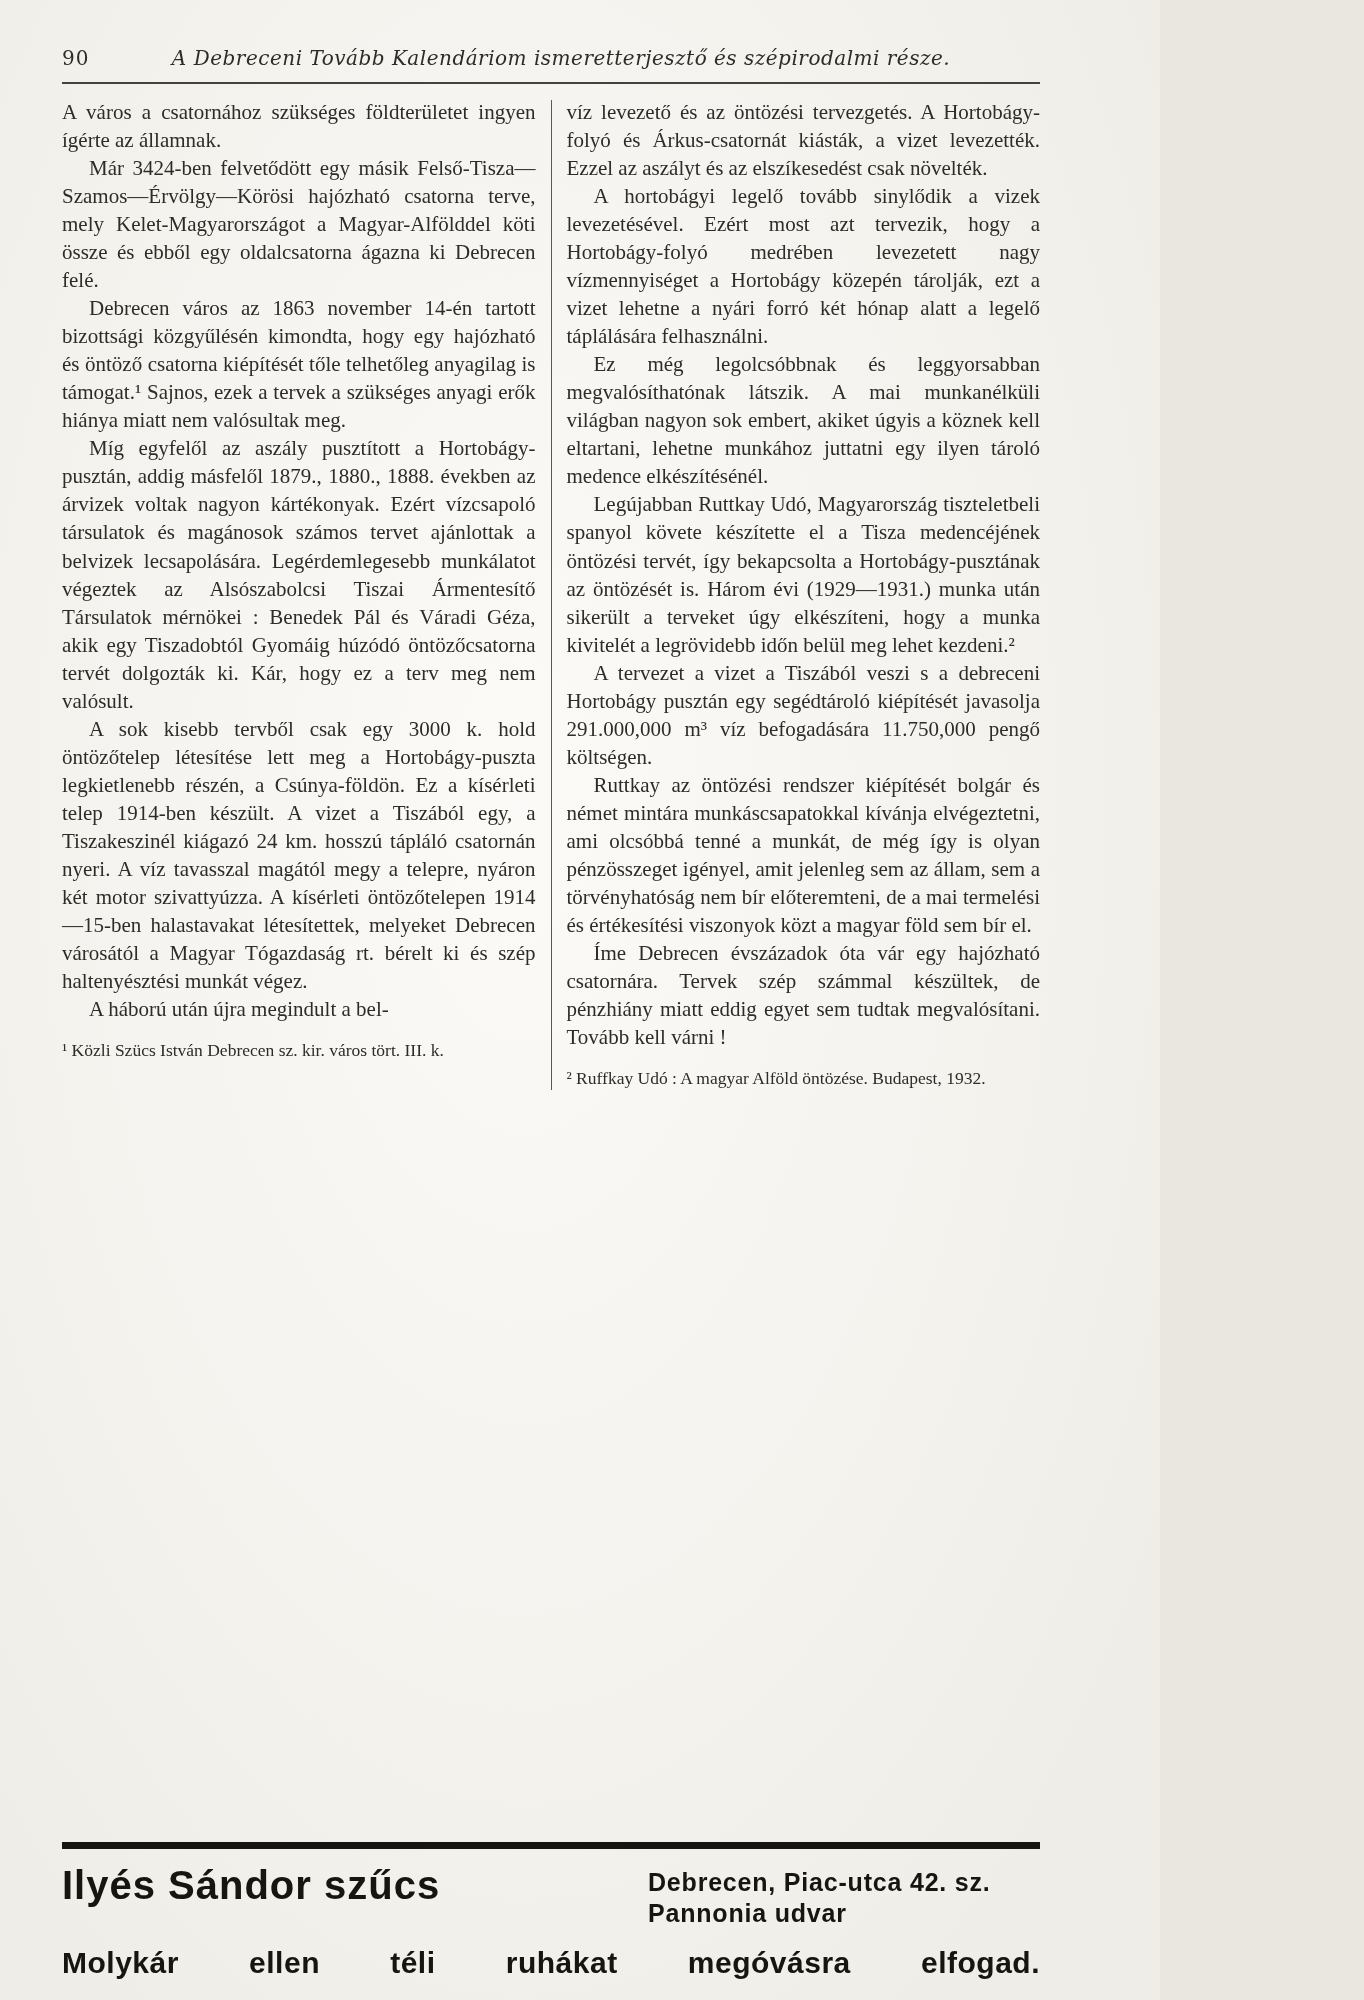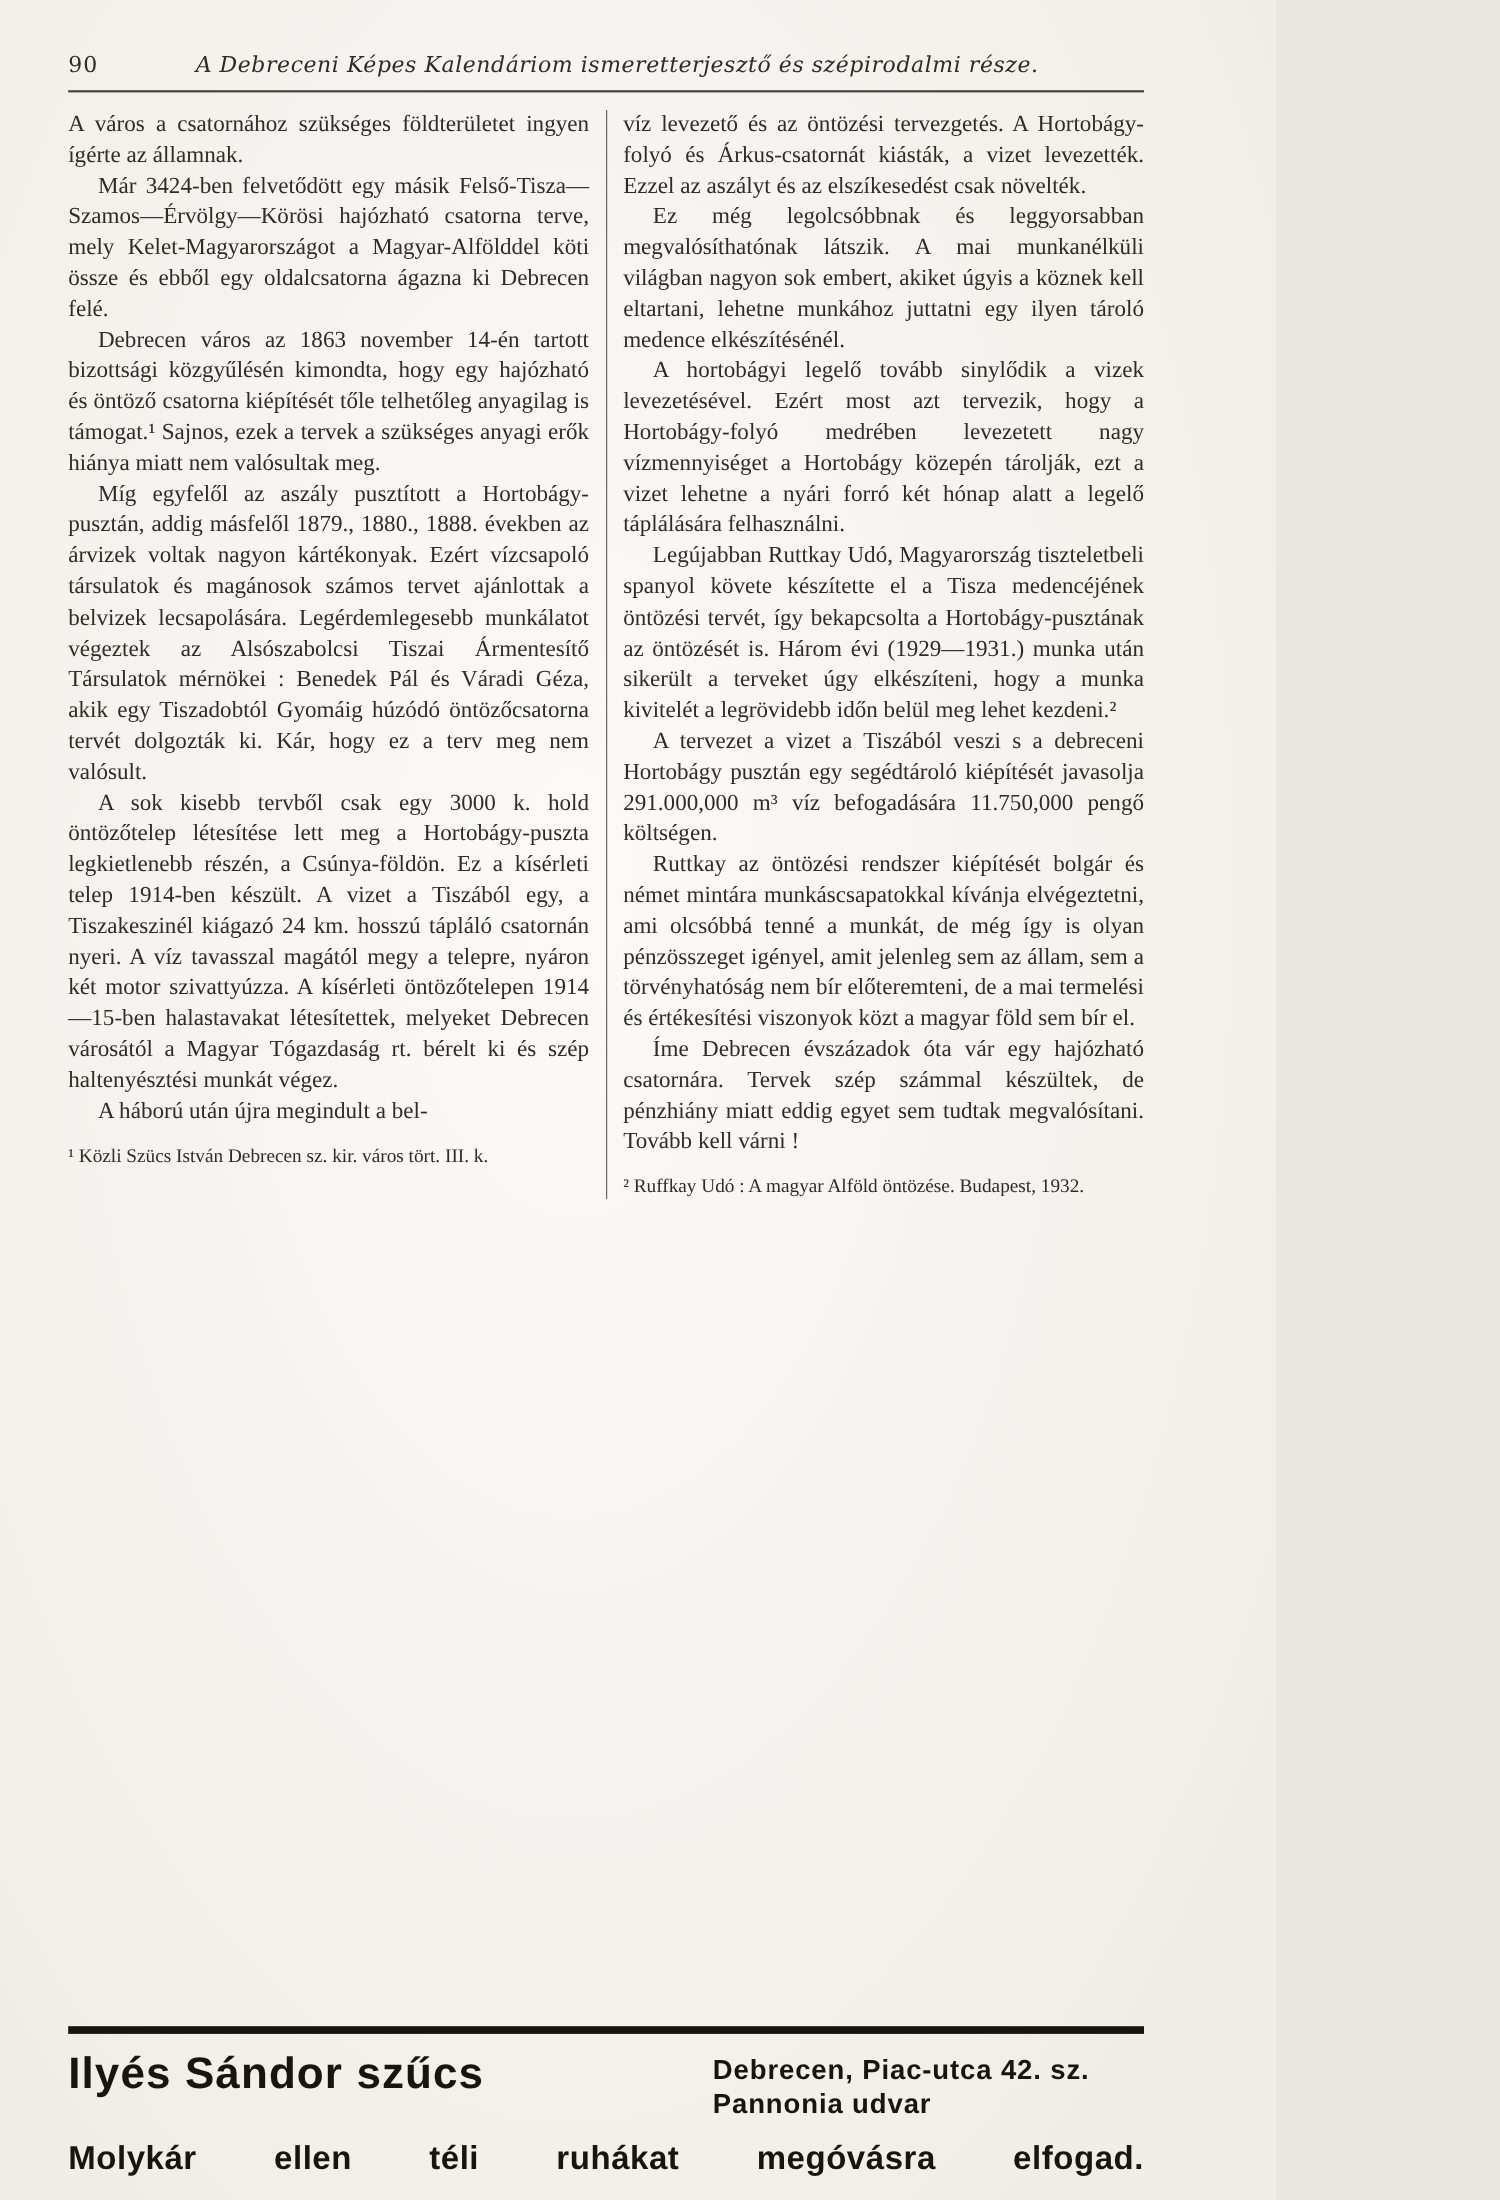--- a/index.html
+++ b/index.html
@@ -122,42 +122,42 @@
   }
 </style>
 </head>
 <body>
 
 <div class="page">
   <div class="content">
 
     <div class="page-header">
       <span class="page-number">90</span>
-      <div class="running-title">A Debreceni Képes Kalendáriom ismeretterjesztő és szépirodalmi része.</div>
+      <div class="running-title">A Debreceni Tovább Kalendáriom ismeretterjesztő és szépirodalmi része.</div>
     </div>
     <hr class="header-rule">
 
     <div class="columns">
 
       <div class="col">
         <p class="flush">A város a csatornához szükséges földterületet ingyen ígérte az államnak.</p>
         <p>Már 3424-ben felvetődött egy másik Felső-Tisza—Szamos—Érvölgy—Körösi hajózható csatorna terve, mely Kelet-Magyarországot a Magyar-Alfölddel köti össze és ebből egy oldalcsatorna ágazna ki Debrecen felé.</p>
         <p>Debrecen város az 1863 november 14-én tartott bizottsági közgyűlésén kimondta, hogy egy hajózható és öntöző csatorna kiépítését tőle telhetőleg anyagilag is támogat.¹ Sajnos, ezek a tervek a szükséges anyagi erők hiánya miatt nem valósultak meg.</p>
         <p>Míg egyfelől az aszály pusztított a Hortobágy-pusztán, addig másfelől 1879., 1880., 1888. években az árvizek voltak nagyon kártékonyak. Ezért vízcsapoló társulatok és magánosok számos tervet ajánlottak a belvizek lecsapolására. Legérdemlegesebb munkálatot végeztek az Alsószabolcsi Tiszai Ármentesítő Társulatok mérnökei : Benedek Pál és Váradi Géza, akik egy Tiszadobtól Gyomáig húzódó öntözőcsatorna tervét dolgozták ki. Kár, hogy ez a terv meg nem valósult.</p>
         <p>A sok kisebb tervből csak egy 3000 k. hold öntözőtelep létesítése lett meg a Hortobágy-puszta legkietlenebb részén, a Csúnya-földön. Ez a kísérleti telep 1914-ben készült. A vizet a Tiszából egy, a Tiszakeszinél kiágazó 24 km. hosszú tápláló csatornán nyeri. A víz tavasszal magától megy a telepre, nyáron két motor szivattyúzza. A kísérleti öntözőtelepen 1914—15-ben halastavakat létesítettek, melyeket Debrecen városától a Magyar Tógazdaság rt. bérelt ki és szép haltenyésztési munkát végez.</p>
         <p>A háború után újra megindult a bel-</p>
         <div class="footnote">¹ Közli Szücs István Debrecen sz. kir. város tört. III. k.</div>
       </div>
 
       <div class="column-divider"></div>
 
       <div class="col">
         <p class="flush">víz levezető és az öntözési tervezgetés. A Hortobágy-folyó és Árkus-csatornát kiásták, a vizet levezették. Ezzel az aszályt és az elszíkesedést csak növelték.</p>
+        <p>A hortobágyi legelő tovább sinylődik a vizek levezetésével. Ezért most azt tervezik, hogy a Hortobágy-folyó medrében levezetett nagy vízmennyiséget a Hortobágy közepén tárolják, ezt a vizet lehetne a nyári forró két hónap alatt a legelő táplálására felhasználni.</p>
         <p>Ez még legolcsóbbnak és leggyorsabban megvalósíthatónak látszik. A mai munkanélküli világban nagyon sok embert, akiket úgyis a köznek kell eltartani, lehetne munkához juttatni egy ilyen tároló medence elkészítésénél.</p>
-        <p>A hortobágyi legelő tovább sinylődik a vizek levezetésével. Ezért most azt tervezik, hogy a Hortobágy-folyó medrében levezetett nagy vízmennyiséget a Hortobágy közepén tárolják, ezt a vizet lehetne a nyári forró két hónap alatt a legelő táplálására felhasználni.</p>
         <p>Legújabban Ruttkay Udó, Magyarország tiszteletbeli spanyol követe készítette el a Tisza medencéjének öntözési tervét, így bekapcsolta a Hortobágy-pusztának az öntözését is. Három évi (1929—1931.) munka után sikerült a terveket úgy elkészíteni, hogy a munka kivitelét a legrövidebb időn belül meg lehet kezdeni.²</p>
         <p>A tervezet a vizet a Tiszából veszi s a debreceni Hortobágy pusztán egy segédtároló kiépítését javasolja 291.000,000 m³ víz befogadására 11.750,000 pengő költségen.</p>
         <p>Ruttkay az öntözési rendszer kiépítését bolgár és német mintára munkáscsapatokkal kívánja elvégeztetni, ami olcsóbbá tenné a munkát, de még így is olyan pénzösszeget igényel, amit jelenleg sem az állam, sem a törvényhatóság nem bír előteremteni, de a mai termelési és értékesítési viszonyok közt a magyar föld sem bír el.</p>
         <p>Íme Debrecen évszázadok óta vár egy hajózható csatornára. Tervek szép számmal készültek, de pénzhiány miatt eddig egyet sem tudtak megvalósítani. Tovább kell várni !</p>
         <div class="footnote">² Ruffkay Udó : A magyar Alföld öntözése. Budapest, 1932.</div>
       </div>
 
     </div>
 
     <div class="advertisement">

